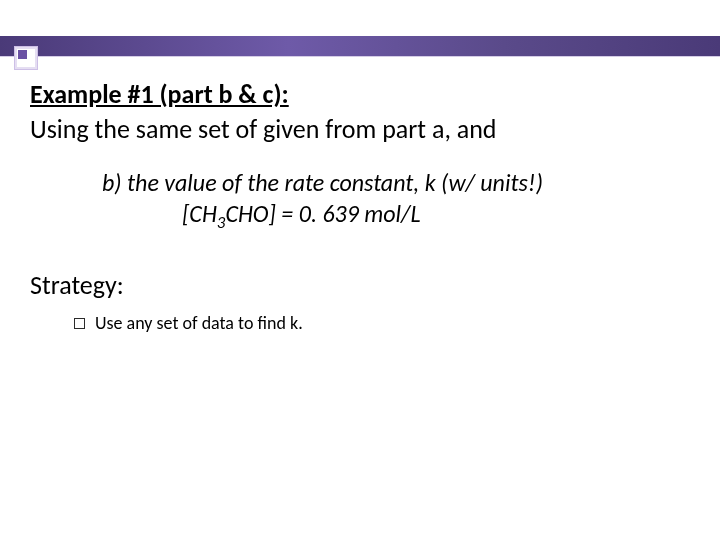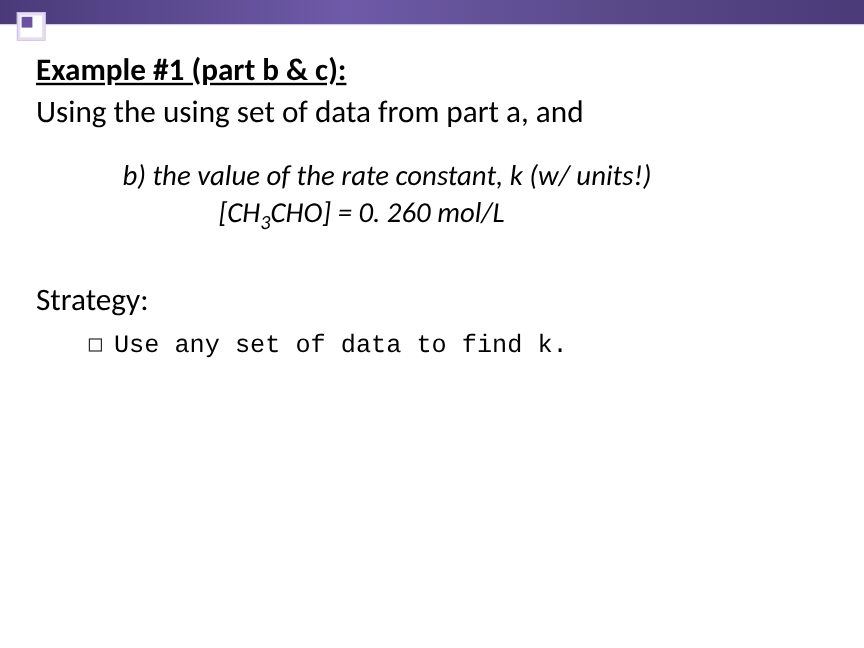--- a/index.html
+++ b/index.html
@@ -10,20 +10,21 @@
     background: #fff;
     font-family: Calibri, "Segoe UI", Arial, sans-serif;
     color: #000;
     overflow: hidden;
   }
   .slide {
     position: relative;
     width: 720px;
     height: 485px;
     box-sizing: border-box;
+    margin-top: 36px;
   }
   .topbar {
     position: absolute;
     left: 0;
     top: 0;
     width: 720px;
     height: 20px;
     background: linear-gradient(to right, #4a3a78, #6e5aa8 40%, #5a4a8a 70%, #4a3a78);
     border-bottom: 1px solid #d4cce6;
   }
@@ -73,23 +74,22 @@
   .sub .formula {
     margin-left: 80px;
   }
   .strategy {
     margin-top: 40px;
     font-size: 26px;
   }
   .bullets {
     margin-top: 10px;
     margin-left: 44px;
-    font-size: 21px;
+    font-size: 18px;
     line-height: 1.35;
-    font-family: Liberation Mono, monospace;
   }
   .bullets .item {
     display: flex;
     align-items: flex-start;
   }
   .bullets .marker {
     width: 11px;
     height: 11px;
     border: 1.5px solid #2b2b2b;
     margin-top: 7px;
@@ -111,27 +111,27 @@
 
 <div class="slide">
   <div class="topbar"></div>
   <div class="accent-box"></div>
 
   <div class="content">
 
     <div class="heading">Example #1 (part b &amp; c):</div>
 
     <div class="intro">
-      <span>Using the using set of data from part a, and</span><br>
+      <span>Using the same set of given from part a, and</span><br>
     </div>
 
     <div class="sub">
       <div>b) the value of the rate constant, k (w/ units!)</div>
       <div class="formula">
-        <span>[CH</span><sub>3</sub><span>CHO] = 0. 260 mol/L</span>
+        <span>[CH</span><sub>3</sub><span>CHO] = 0. 639 mol/L</span>
       </div>
     </div>
 
     <div class="strategy">Strategy:</div>
 
     <div class="bullets">
       <div class="item">
         <span class="marker"></span>
         <span class="text">Use any set of data to find k.</span>
       </div>

